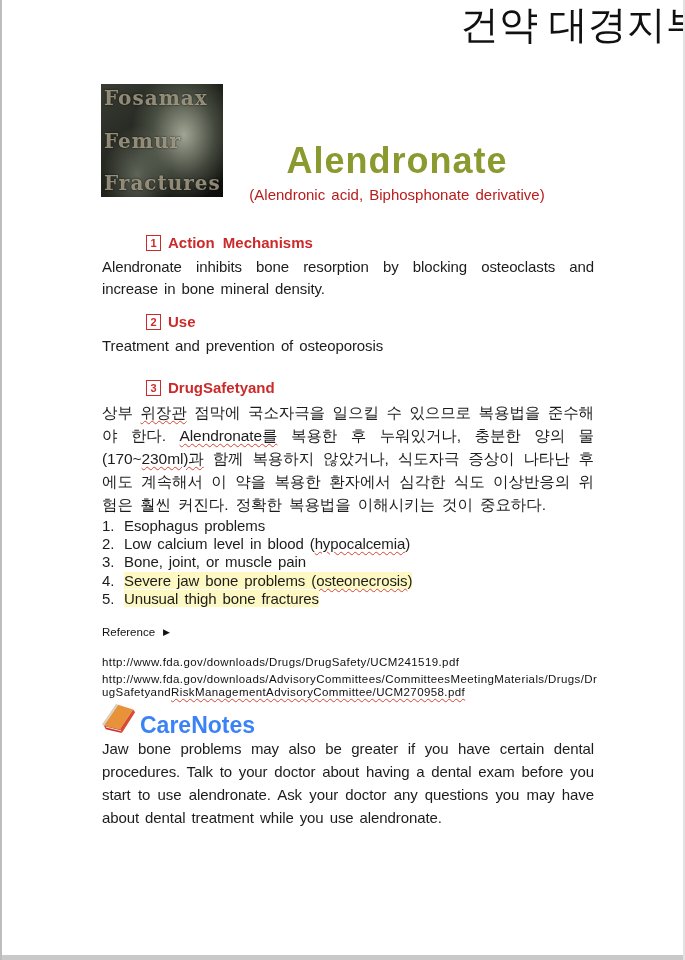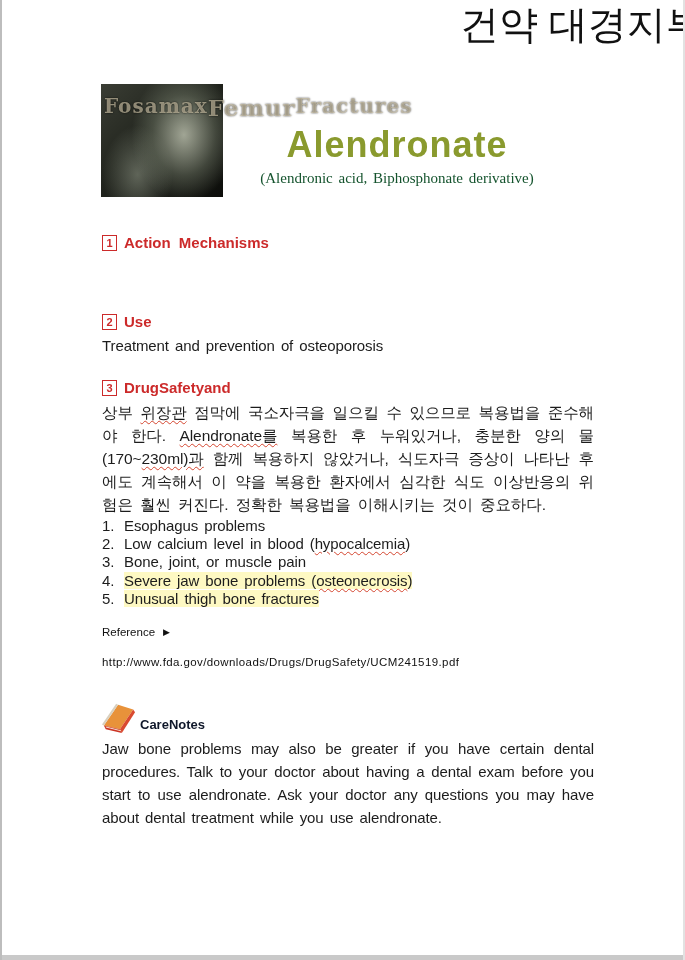--- a/index.html
+++ b/index.html
@@ -14,37 +14,37 @@
     position:absolute;top:2px;left:458px;font-size:39px;line-height:46px;
     color:#111;white-space:nowrap;letter-spacing:0px;
   }
   
   .xray{
     position:absolute;left:99px;top:84px;width:122px;height:113px;
     background:
       radial-gradient(ellipse 70px 90px at 68% 45%, rgba(205,210,190,0.75) 0%, rgba(120,128,110,0.45) 45%, rgba(0,0,0,0) 75%),
       radial-gradient(ellipse 50px 70px at 30% 80%, rgba(160,168,150,0.5) 0%, rgba(0,0,0,0) 70%),
       linear-gradient(135deg,#3a3d34 0%,#23261f 40%,#0c0d0a 100%);
-    display:flex;flex-direction:row;
-    padding:12px 3px;box-sizing:border-box;
+    display:flex;flex-direction:column;justify-content:space-between;
+    padding:4px 3px;box-sizing:border-box;
   }
   .xray-word{
     font-family:"DejaVu Serif","Liberation Serif",serif;
     color:rgba(225,213,182,0.62);text-shadow:0 0 2px rgba(0,0,0,0.8);
     letter-spacing:1px;font-weight:bold;line-height:1;
   }
   .xw1{font-size:20px;}
-  .xw2{font-size:23px;}
+  .xw2{font-size:20px;}
   .xw3{font-size:20px;}
-  .title-block{position:absolute;left:225px;top:125px;width:340px;text-align:center;}
+  .title-block{position:absolute;left:225px;top:141px;width:340px;text-align:center;}
   .drug-title{font-size:36px;font-weight:bold;color:#8a9a2e;letter-spacing:1px;line-height:40px;}
-  .drug-subtitle{font-size:15px;color:#14532d;margin-top:5px;word-spacing:2px;font-family:Liberation Serif, serif;}
+  .drug-subtitle{font-size:15px;color:#b91c1c;margin-top:5px;word-spacing:2px;}
   
   .sec{position:absolute;left:100px;width:492px;}
-  .sec-head{color:#cc2a2a;font-size:15px;font-weight:bold;word-spacing:4px;line-height:19px;}
+  .sec-head{color:#cc2a2a;font-size:15px;font-weight:bold;word-spacing:4px;line-height:19px;margin-left:44px;}
   .numbox{
     display:inline-block;width:13px;height:14px;line-height:14px;text-align:center;
     border:1px solid #cc2a2a;font-size:11px;font-weight:bold;margin-right:7px;
     vertical-align:1px;
   }
   .sec-body{
     font-size:15px;line-height:21.5px;margin-top:4px;text-align:justify;
     word-spacing:2px;letter-spacing:-0.1px;
   }
   .sec-body.kr{font-size:15.5px;line-height:23px;word-spacing:3px;}
@@ -59,21 +59,21 @@
   .li-text{flex:1;}
   .hl{background:#fef9c3;}
   
   .ref{position:absolute;left:100px;width:500px;}
   .ref-label{font-size:11.5px;color:#111;}
   .ref-arrow{font-size:9px;vertical-align:1px;margin-left:8px;}
   .ref-url{font-size:11.5px;color:#111;line-height:13.5px;letter-spacing:0.4px;word-break:break-all;}
   .ref-url.first{margin-top:18px;margin-bottom:3px;}
   
   .cn-head{position:absolute;left:98px;top:699px;height:36px;display:flex;align-items:flex-end;}
-  .cn-label{color:#0f172a;font-size:13px;font-weight:bold;line-height:20px;margin-left:2px;}
+  .cn-label{color:#3b82f6;font-size:23px;font-weight:bold;line-height:20px;margin-left:2px;}
   .cn-icon{width:38px;height:34px;display:block;}
   .cn-body{
     position:absolute;left:100px;top:737px;width:492px;
     font-size:15px;line-height:23px;text-align:justify;word-spacing:2px;letter-spacing:-0.1px;
   }
 </style>
 </head>
 <body>
 
 <div class="screen">
@@ -88,20 +88,21 @@
 
   <div class="title-block">
     <div class="drug-title">Alendronate</div>
     <div class="drug-subtitle">(Alendronic acid, Biphosphonate derivative)</div>
   </div>
 
   <div class="sec" style="top:233px;">
     <div class="sec-head">
       <span class="numbox">1</span><span>Action Mechanisms</span>
     </div>
+    <div class="sec-body">Alendronate inhibits bone resorption by blocking osteoclasts and increase in bone mineral density.</div>
   </div>
 
   <div class="sec" style="top:312px;">
     <div class="sec-head">
       <span class="numbox">2</span><span>Use</span>
     </div>
     <div class="sec-body">Treatment and prevention of osteoporosis</div>
   </div>
 
   <div class="sec" style="top:378px;">
@@ -134,20 +135,21 @@
           <span class="li-text"><span class="hl"><span>Unusual thigh bone fractures</span></span></span>
         </div>
       </div>
   </div>
 
   <div class="ref" style="top:626px;">
     <div class="ref-label">
       <span>Reference</span><span class="ref-arrow">▶</span>
     </div>
     <div class="ref-url first">http://www.fda.gov/downloads/Drugs/DrugSafety/UCM241519.pdf</div>
+    <div class="ref-url"><span>http://www.fda.gov/downloads/AdvisoryCommittees/CommitteesMeetingMaterials/Drugs/DrugSafetyand</span><span class="sq">RiskManagementAdvisoryCommittee/UCM270958.pdf</span></div>
   </div>
 
   <div class="cn-head">
     <svg class="cn-icon" viewBox="0 0 40 36" xmlns="http://www.w3.org/2000/svg">
       <polygon points="4,26 19,4 35,9 21,30" fill="#e8923a"></polygon>
       <polygon points="4,26 19,4 17,3 2,25" fill="#d8d0c0"></polygon>
       <polygon points="4,26 21,30 23,34 6,30" fill="#cc3324"></polygon>
       <polygon points="21,30 35,9 37,12 23,34" fill="#d94a30"></polygon>
       <line x1="6" y1="27.5" x2="22" y2="31.5" stroke="#f5e9d8" stroke-width="1"></line>
     </svg>

